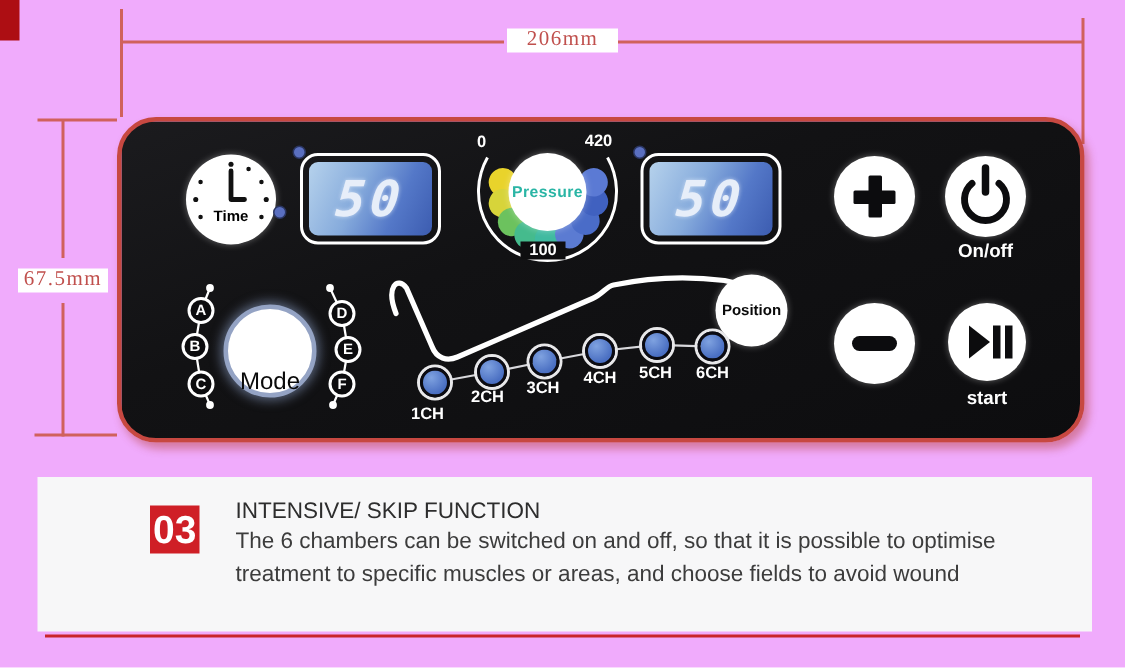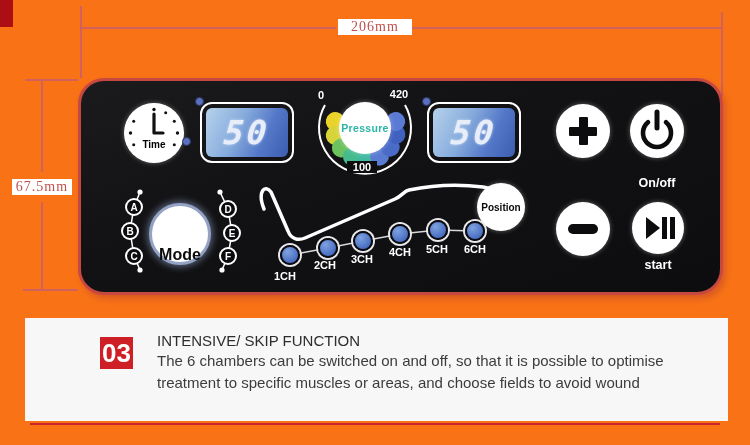--- a/index.html
+++ b/index.html
@@ -1,16 +1,16 @@
 <!DOCTYPE html>
 <html><head>
 <meta charset="utf-8">
 <style>
   html,body{margin:0;padding:0;background:#fff;}
-  .stage{position:relative;width:750px;height:445px;background:#f97316;overflow:hidden;
+  .stage{position:relative;width:750px;height:445px;background:#f0abfc;overflow:hidden;
          font-family:"Liberation Sans",sans-serif;}
 
   
   .redline{position:absolute;background:#d0615c;}
   .dim-text{position:absolute;color:#c0504d;font-family:"Liberation Serif",serif;
             font-size:14px;letter-spacing:1px;background:#fff;padding:0 4px;text-align:center;}
   .corner-block{position:absolute;left:0;top:0;width:13px;height:27px;background:#ad0e13;}
 
   
   .panel{position:absolute;left:78px;top:78px;width:645px;height:217px;box-sizing:border-box;
@@ -58,21 +58,21 @@
   .minus-btn .hbar{width:30px;height:10px;left:12px;top:22px;border-radius:5px;}
   .start-btn{left:551px;top:121px;width:52px;height:52px;}
   .btn-label{position:absolute;color:#fff;font-weight:bold;font-size:12.5px;text-align:center;}
 
   
   .letter-circ{position:absolute;width:18px;height:18px;border-radius:50%;background:#0c0c0e;
                border:2px solid #fff;color:#fff;font-weight:bold;font-size:10px;
                display:flex;align-items:center;justify-content:center;}
   .mode-btn{left:68px;top:122px;width:62px;height:62px;border:3px solid #94a3c4;
             box-shadow:0 0 7px 2px rgba(145,165,205,.55);}
-  .mode-btn span{font-weight:bold;font-size:16px;color:#0a0a0a;margin-top:42px;}
+  .mode-btn span{font-weight:normal;font-size:16px;color:#0a0a0a;margin-top:42px;}
   .position-btn{left:396px;top:102px;width:48px;height:48px;}
   .position-btn span{font-weight:bold;font-size:10px;color:#0a0a0a;}
 
   
   .ch-dot{position:absolute;width:20px;height:20px;border-radius:50%;
           background:radial-gradient(circle at 35% 30%,#7fa2e0,#4a6fc2 70%);
           border:2px solid #0b0b12;box-shadow:0 0 0 2px #e8e8ea;}
   .ch-label{position:absolute;width:34px;text-align:center;color:#fff;font-weight:bold;font-size:11px;}
 
   
@@ -174,21 +174,21 @@
     <div class="wcirc plus-btn">
       <div class="hbar"></div>
       <div class="vbar"></div>
     </div>
     <div class="wcirc power-btn">
       <svg width="54" height="54" viewBox="0 0 54 54">
         <path d="M 18 18.3 A 14 14 0 1 0 36 18.3" fill="none" stroke="#0c0c0e" stroke-width="4.6" stroke-linecap="round"></path>
         <path d="M27 8 L27 24" stroke="#0c0c0e" stroke-width="5" stroke-linecap="round"></path>
       </svg>
     </div>
-    <div class="btn-label" style="left:538px;top:79px;width:76px;margin-top:16px;">On/off</div>
+    <div class="btn-label" style="left:538px;top:79px;width:76px;">On/off</div>
 
     <div class="wcirc minus-btn">
       <div class="hbar"></div>
     </div>
     <div class="wcirc start-btn">
       <svg width="52" height="52" viewBox="0 0 52 52">
         <path d="M14 15 L28 26 L14 37 Z" fill="#0c0c0e"></path>
         <rect x="30" y="15" width="5" height="22" fill="#0c0c0e"></rect>
         <rect x="38" y="15" width="5" height="22" fill="#0c0c0e"></rect>
       </svg>

